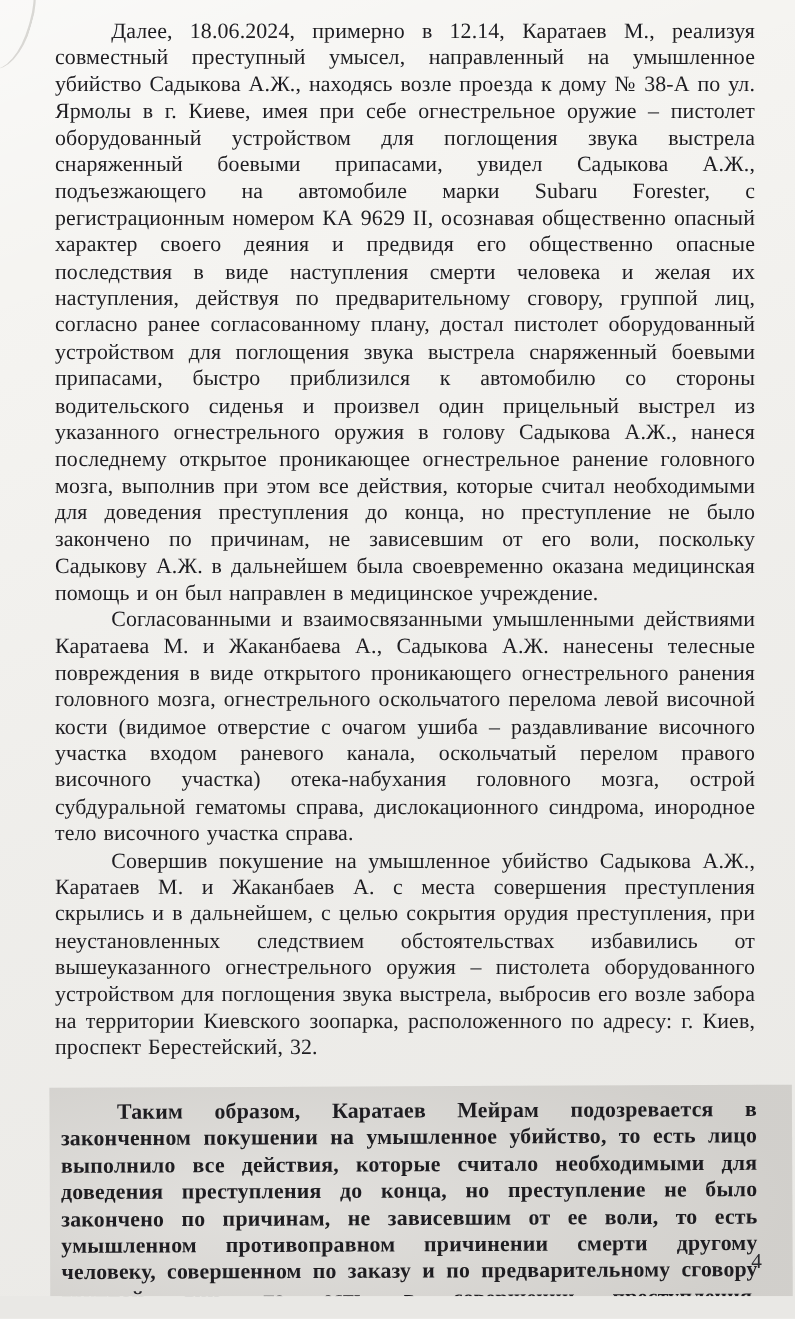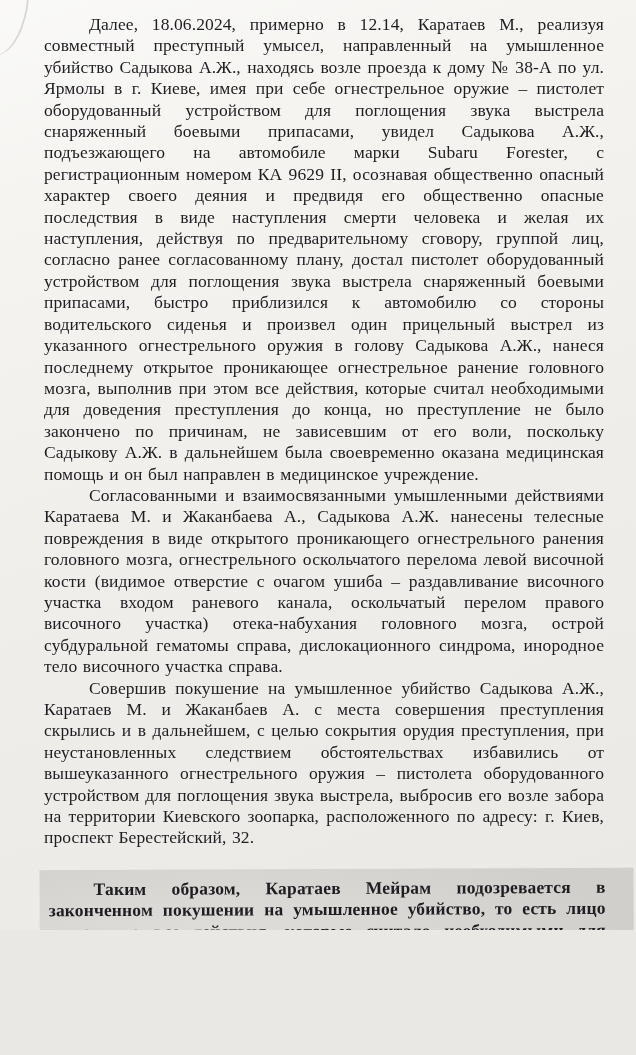--- a/index.html
+++ b/index.html
@@ -8,21 +8,21 @@
     --text: #1e1d21;
     --highlight-background: #d8d6d2;
     --highlight-border: #aeaca8;
     --page-number-color: #2a2a2e;
   }
   * { margin: 0; padding: 0; box-sizing: border-box; }
   html, body { background: #e9e8e5; }
   .page {
     position: relative;
     width: 636px;
-    height: 930px;
+    height: 1037px;
     margin: 0 auto;
     background: var(--page-background);
     background-image: linear-gradient(160deg,
       rgba(255,255,255,0.5) 0%, rgba(255,255,255,0) 18%,
       rgba(120,118,112,0.05) 55%, rgba(120,118,112,0.09) 100%);
     overflow: hidden;
     font-family: "Liberation Serif", "DejaVu Serif", serif;
     color: var(--text);
   }
   

